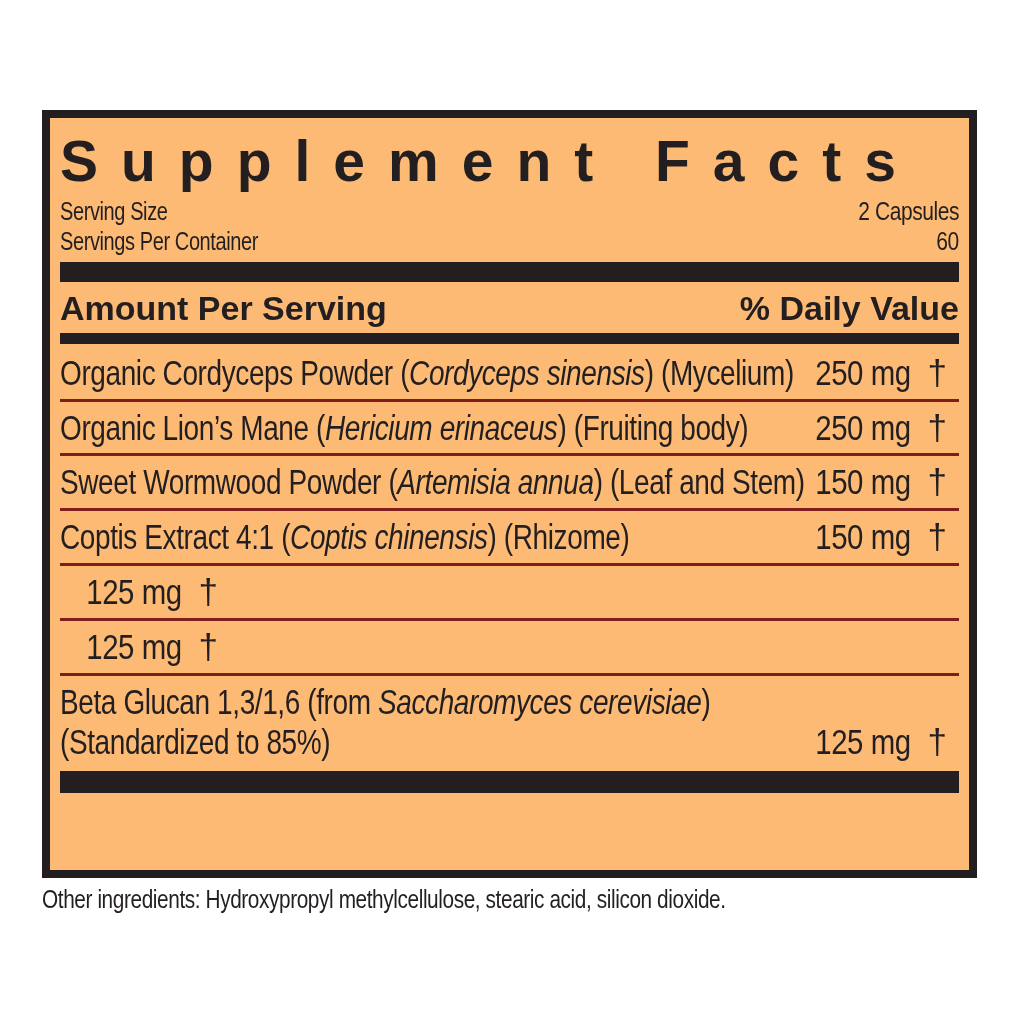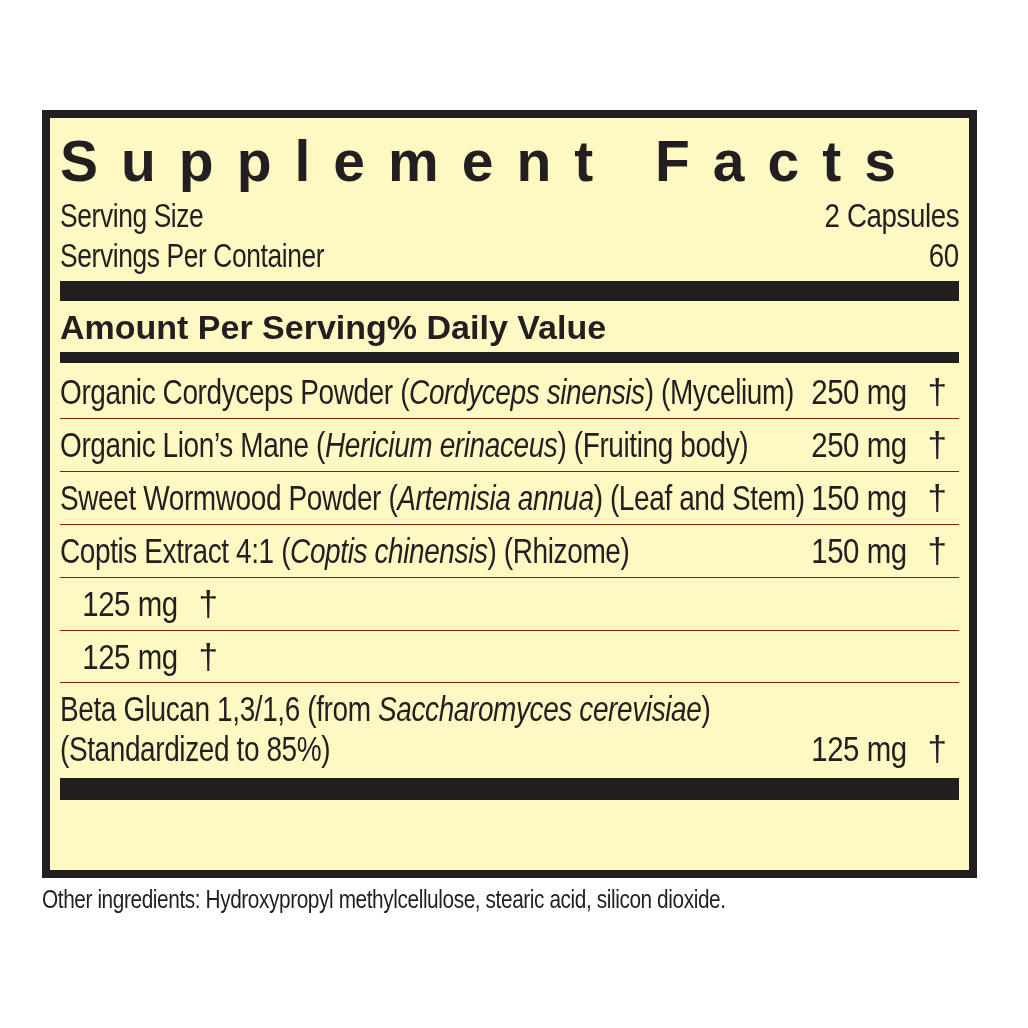--- a/index.html
+++ b/index.html
@@ -15,36 +15,36 @@
   }
   .panel {
     position: absolute;
     left: 42px;
     top: 110px;
     width: 935px;
     height: 768px;
     border: 8px solid #231f20;
     box-sizing: border-box;
     padding: 6px 10px;
-    background: #fef9c3;
+    background: #fdba74;
   }
   .title {
     font-weight: bold;
     font-size: 57px;
     line-height: 1.05;
     letter-spacing: 23px;
     white-space: nowrap;
     margin: 8px 0 4px 0;
     overflow: hidden;
   }
   .kv-row {
     display: flex;
     justify-content: space-between;
     align-items: baseline;
-    font-size: 33px;
+    font-size: 25px;
     line-height: 1.22;
   }
   
   .cx {
     display: inline-block;
     transform: scaleX(0.8);
     transform-origin: 0 50%;
     white-space: nowrap;
     letter-spacing: -0.5px;
   }
@@ -60,39 +60,40 @@
     background: #231f20;
     margin: 5px 0;
   }
   .bar-medium {
     height: 11px;
     background: #231f20;
     margin: 3px 0;
   }
   .col-header {
     display: flex;
+    justify-content: space-between;
     align-items: baseline;
     font-weight: bold;
     font-size: 34px;
     line-height: 1.2;
     padding: 1px 0;
   }
   .row {
     display: flex;
     align-items: flex-end;
     font-size: 35px;
     line-height: 1.14;
     padding: 6px 0;
-    border-bottom: 1px solid #7f1d1d;
+    border-bottom: 3px solid #7f1d1d;
   }
   .row.last {
     border-bottom: none;
   }
   .row .name { flex: 1; min-width: 0; }
-  .row .amount { width: 122px; text-align: center; flex: none; }
+  .row .amount { width: 122px; text-align: right; flex: none; }
   .row .dv { width: 48px; text-align: right; padding-right: 12px; flex: none; box-sizing: border-box; }
   .latin { font-style: italic; }
   .bar-thick-bottom {
     height: 22px;
     background: #231f20;
     margin: 3px 0 2px 0;
   }
   .footnote {
     font-size: 34px;
     line-height: 1.2;

